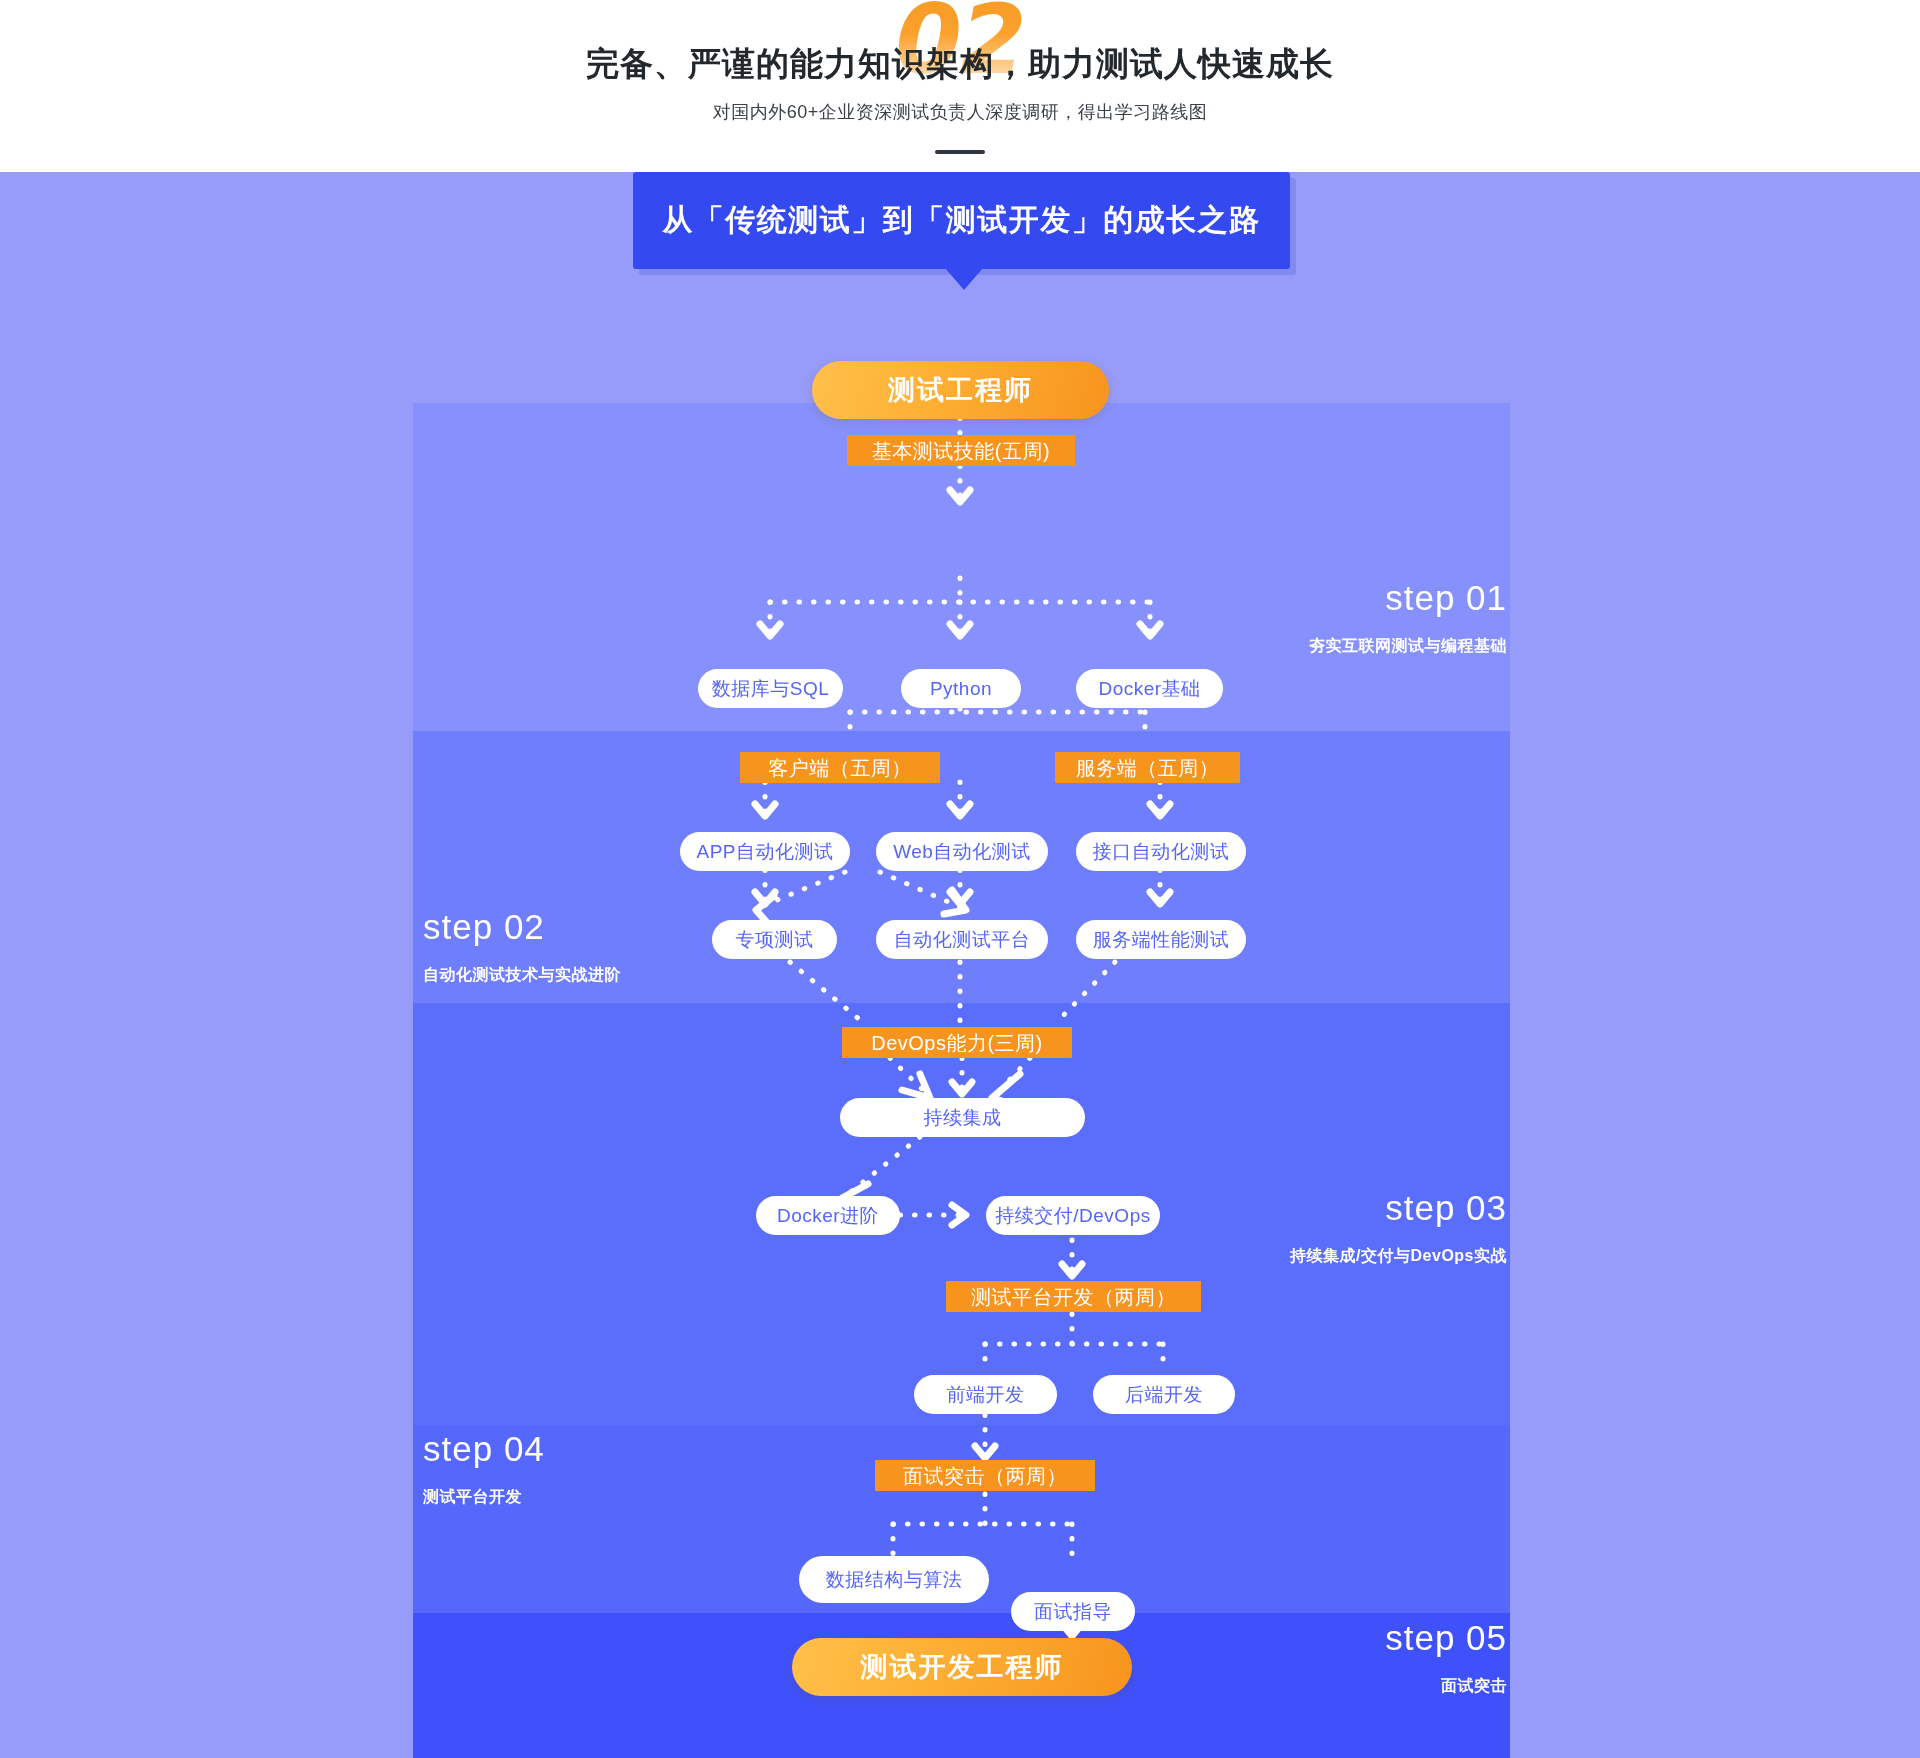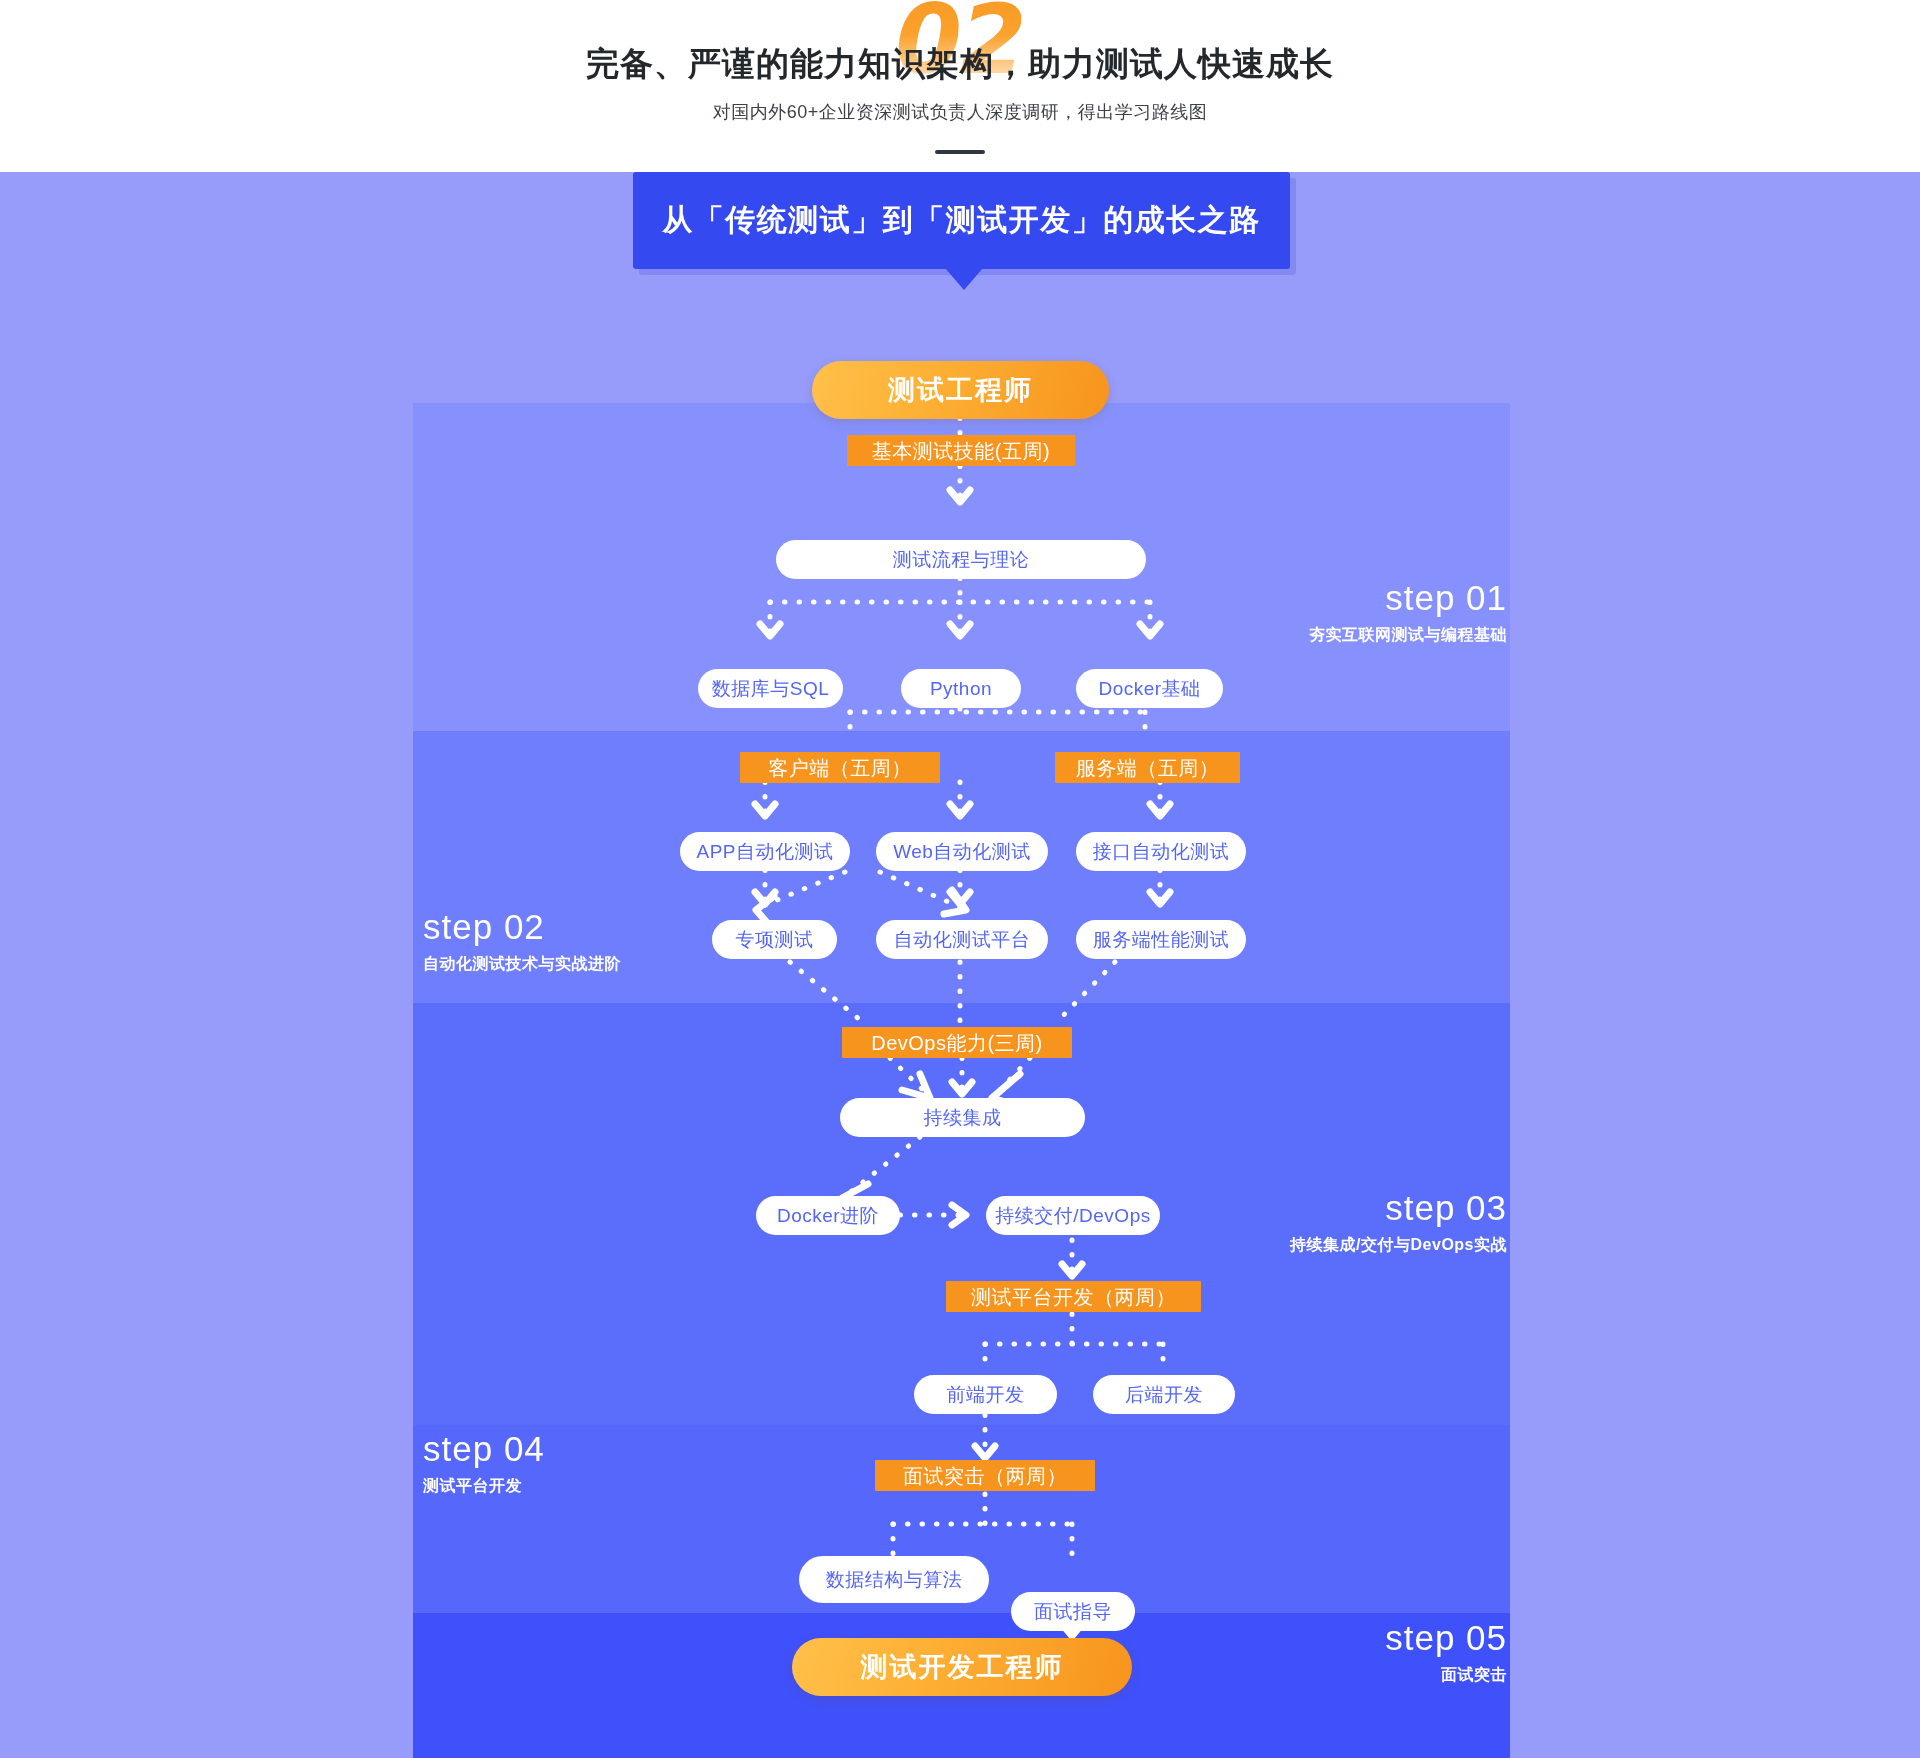--- a/index.html
+++ b/index.html
@@ -54,21 +54,21 @@
   #band5 { top: 1441px; height: 271px; background: #3f51fa; }
 
   
   .step-label { position: absolute; line-height: 1; }
   .step-num {
     font-size: 35px; font-weight: 300; color: #ffffff;
     font-family: "Liberation Sans", "DejaVu Sans", sans-serif;
     letter-spacing: 1px; white-space: nowrap;
   }
   .step-desc {
-    margin-top: 12px; font-size: 16px; font-weight: 700; color: #ffffff;
+    margin-top: 23px; font-size: 16px; font-weight: 700; color: #ffffff;
     letter-spacing: 0.5px; white-space: nowrap;
   }
   .align-right { text-align: right; }
   .align-left  { text-align: left; }
 
   #lbl1 { right: 413px; top: 408px; }
   #lbl2 { left: 423px;  top: 737px; }
   #lbl3 { right: 413px; top: 1018px; }
   #lbl4 { left: 423px;  top: 1259px; }
   #lbl5 { right: 413px; top: 1448px; }
@@ -252,23 +252,20 @@
     <div id="banner-arrow"></div>
 
     <div class="node pill-orange" style="left:812px; top:189px; width:297px; height:58px;">
       <span>测试工程师</span>
     </div>
 
     <div class="node box-orange" style="left:847px; top:263px; width:228px; height:31px;">
       <span>基本测试技能(五周)</span>
     </div>
 
-    <div class="node pill-white" style="left:776px; top:368px; width:370px; height:39px;">
-      <span>测试流程与理论</span>
-    </div>
 
     <div class="node pill-white" style="left:698px; top:497px; width:145px; height:39px;">
       <span>数据库与SQL</span>
     </div>
     <div class="node pill-white" style="left:901px; top:497px; width:120px; height:39px;">
       <span>Python</span>
     </div>
     <div class="node pill-white" style="left:1076px; top:497px; width:147px; height:39px;">
       <span>Docker基础</span>
     </div>

